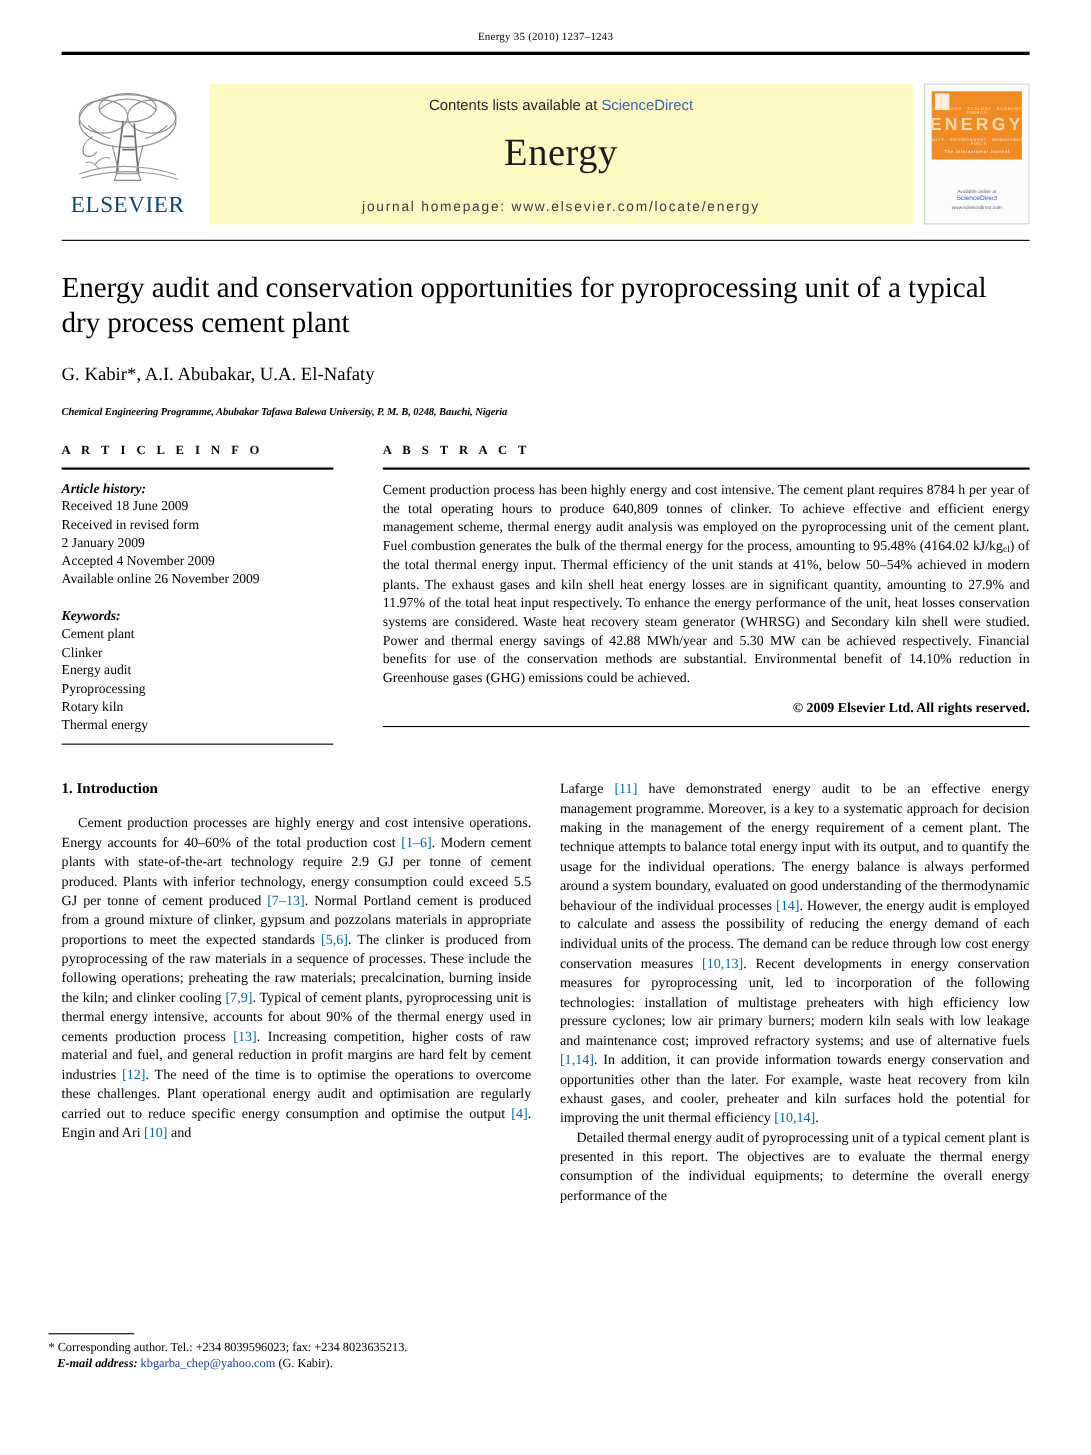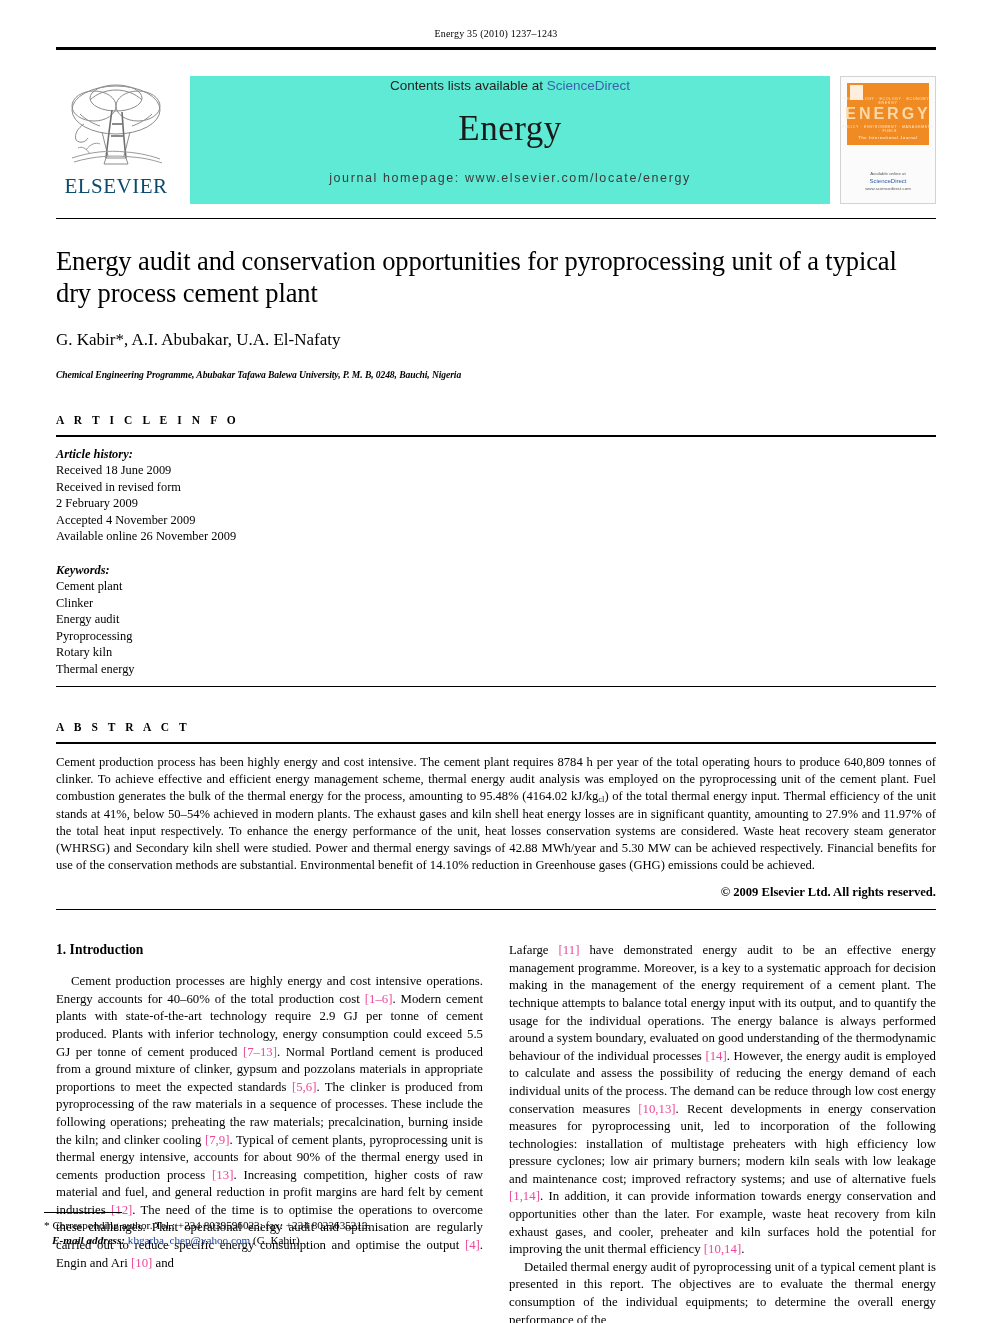--- a/index.html
+++ b/index.html
@@ -54,27 +54,27 @@
   .tree-svg { display:block; }
   .elsevier-word {
     font-family: "Liberation Serif", serif;
     color: #0c4a6e;
     font-size: 21px;
     letter-spacing: 0.5px;
     margin-top: 2px;
   }
   .journal-banner {
     flex: 1 1 auto;
-    background: #5eead4;
+    background: #fef9c3;
     margin: 0 10px 0 14px;
     display: flex;
     flex-direction: column;
     align-items: center;
     justify-content: flex-start;
-    padding-top: 2px;
+    padding-top: 12px;
     position: relative;
   }
   .contents-line {
     font-family: "Liberation Sans", sans-serif;
     font-size: 13.5px;
     color: #231f20;
   }
   .contents-line .sd {
     color: #3a63ad;
   }
@@ -163,23 +163,22 @@
     font-size: 9.6px;
     font-style: italic;
     font-weight: bold;
     margin-top: 19px;
     letter-spacing: -0.1px;
   }
 
   
   .info-abstract {
     display: flex;
-    margin-top: 34px;
-    gap: 34px;
-    flex-direction: column;
+    margin-top: 24px;
+    gap: 45px;
   }
   .col-info { flex: 0 0 247px; }
   .col-abstract { flex: 1 1 auto; }
   .sec-head {
     font-family: "Liberation Serif", serif;
     font-weight: bold;
     font-size: 11.5px;
     letter-spacing: 3.6px;
   }
   .hr-thin { border-top: 1px solid #000; margin-top: 9px; }
@@ -218,21 +217,21 @@
     margin-bottom: 15px;
   }
   .para {
     font-size: 12.8px;
     line-height: 1.375;
     text-align: justify;
     text-indent: 15px;
     margin: 0;
   }
   .para + .para { margin-top: 0; }
-  .ref { color: #ec4899; }
+  .ref { color: #0369a1; }
   .link { color: #1a3f9c; }
 
   
   .footnote-wrap {
     position: absolute;
     left: 44px;
     bottom: 56px;
     width: 440px;
   }
   .fn-rule {
@@ -326,21 +325,21 @@
 
   <div class="info-abstract">
 
     <div class="col-info">
       <div class="sec-head">A R T I C L E   I N F O</div>
       <div class="hr-thick"></div>
       <div class="info-body">
         <div class="lbl">Article history:</div>
         <div>Received 18 June 2009</div>
         <div>Received in revised form</div>
-        <div>2 February 2009</div>
+        <div>2 January 2009</div>
         <div>Accepted 4 November 2009</div>
         <div>Available online 26 November 2009</div>
       </div>
       <div class="info-body kw-block">
         <div class="lbl">Keywords:</div>
         <div>Cement plant</div>
         <div>Clinker</div>
         <div>Energy audit</div>
         <div>Pyroprocessing</div>
         <div>Rotary kiln</div>

